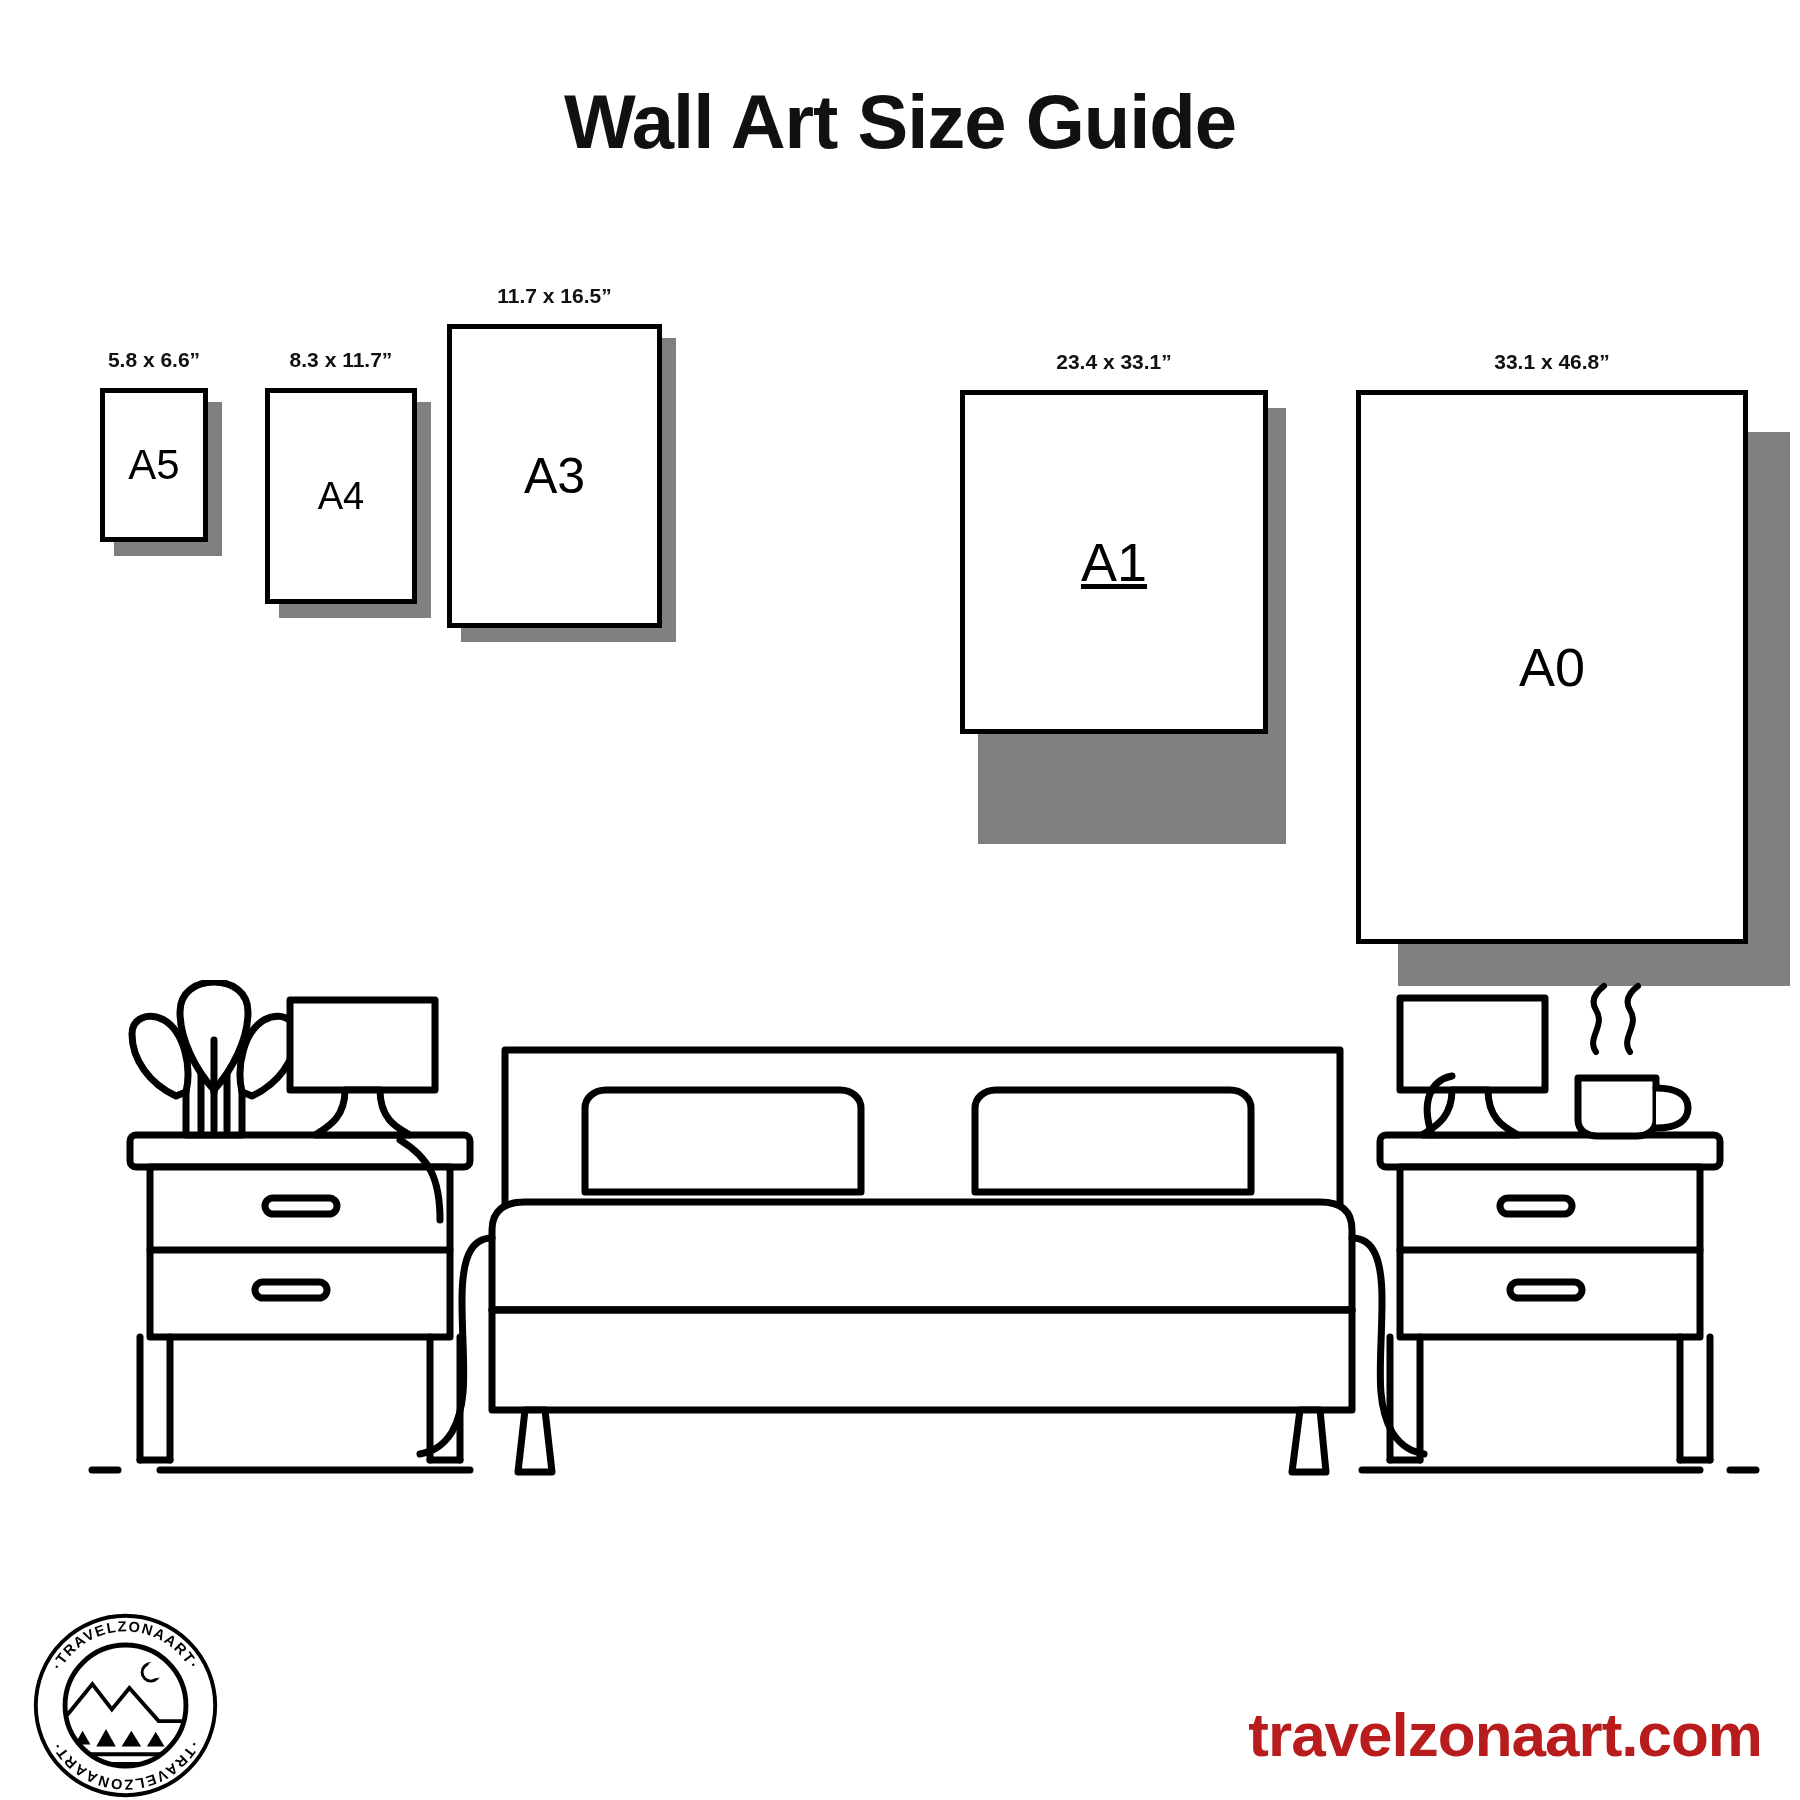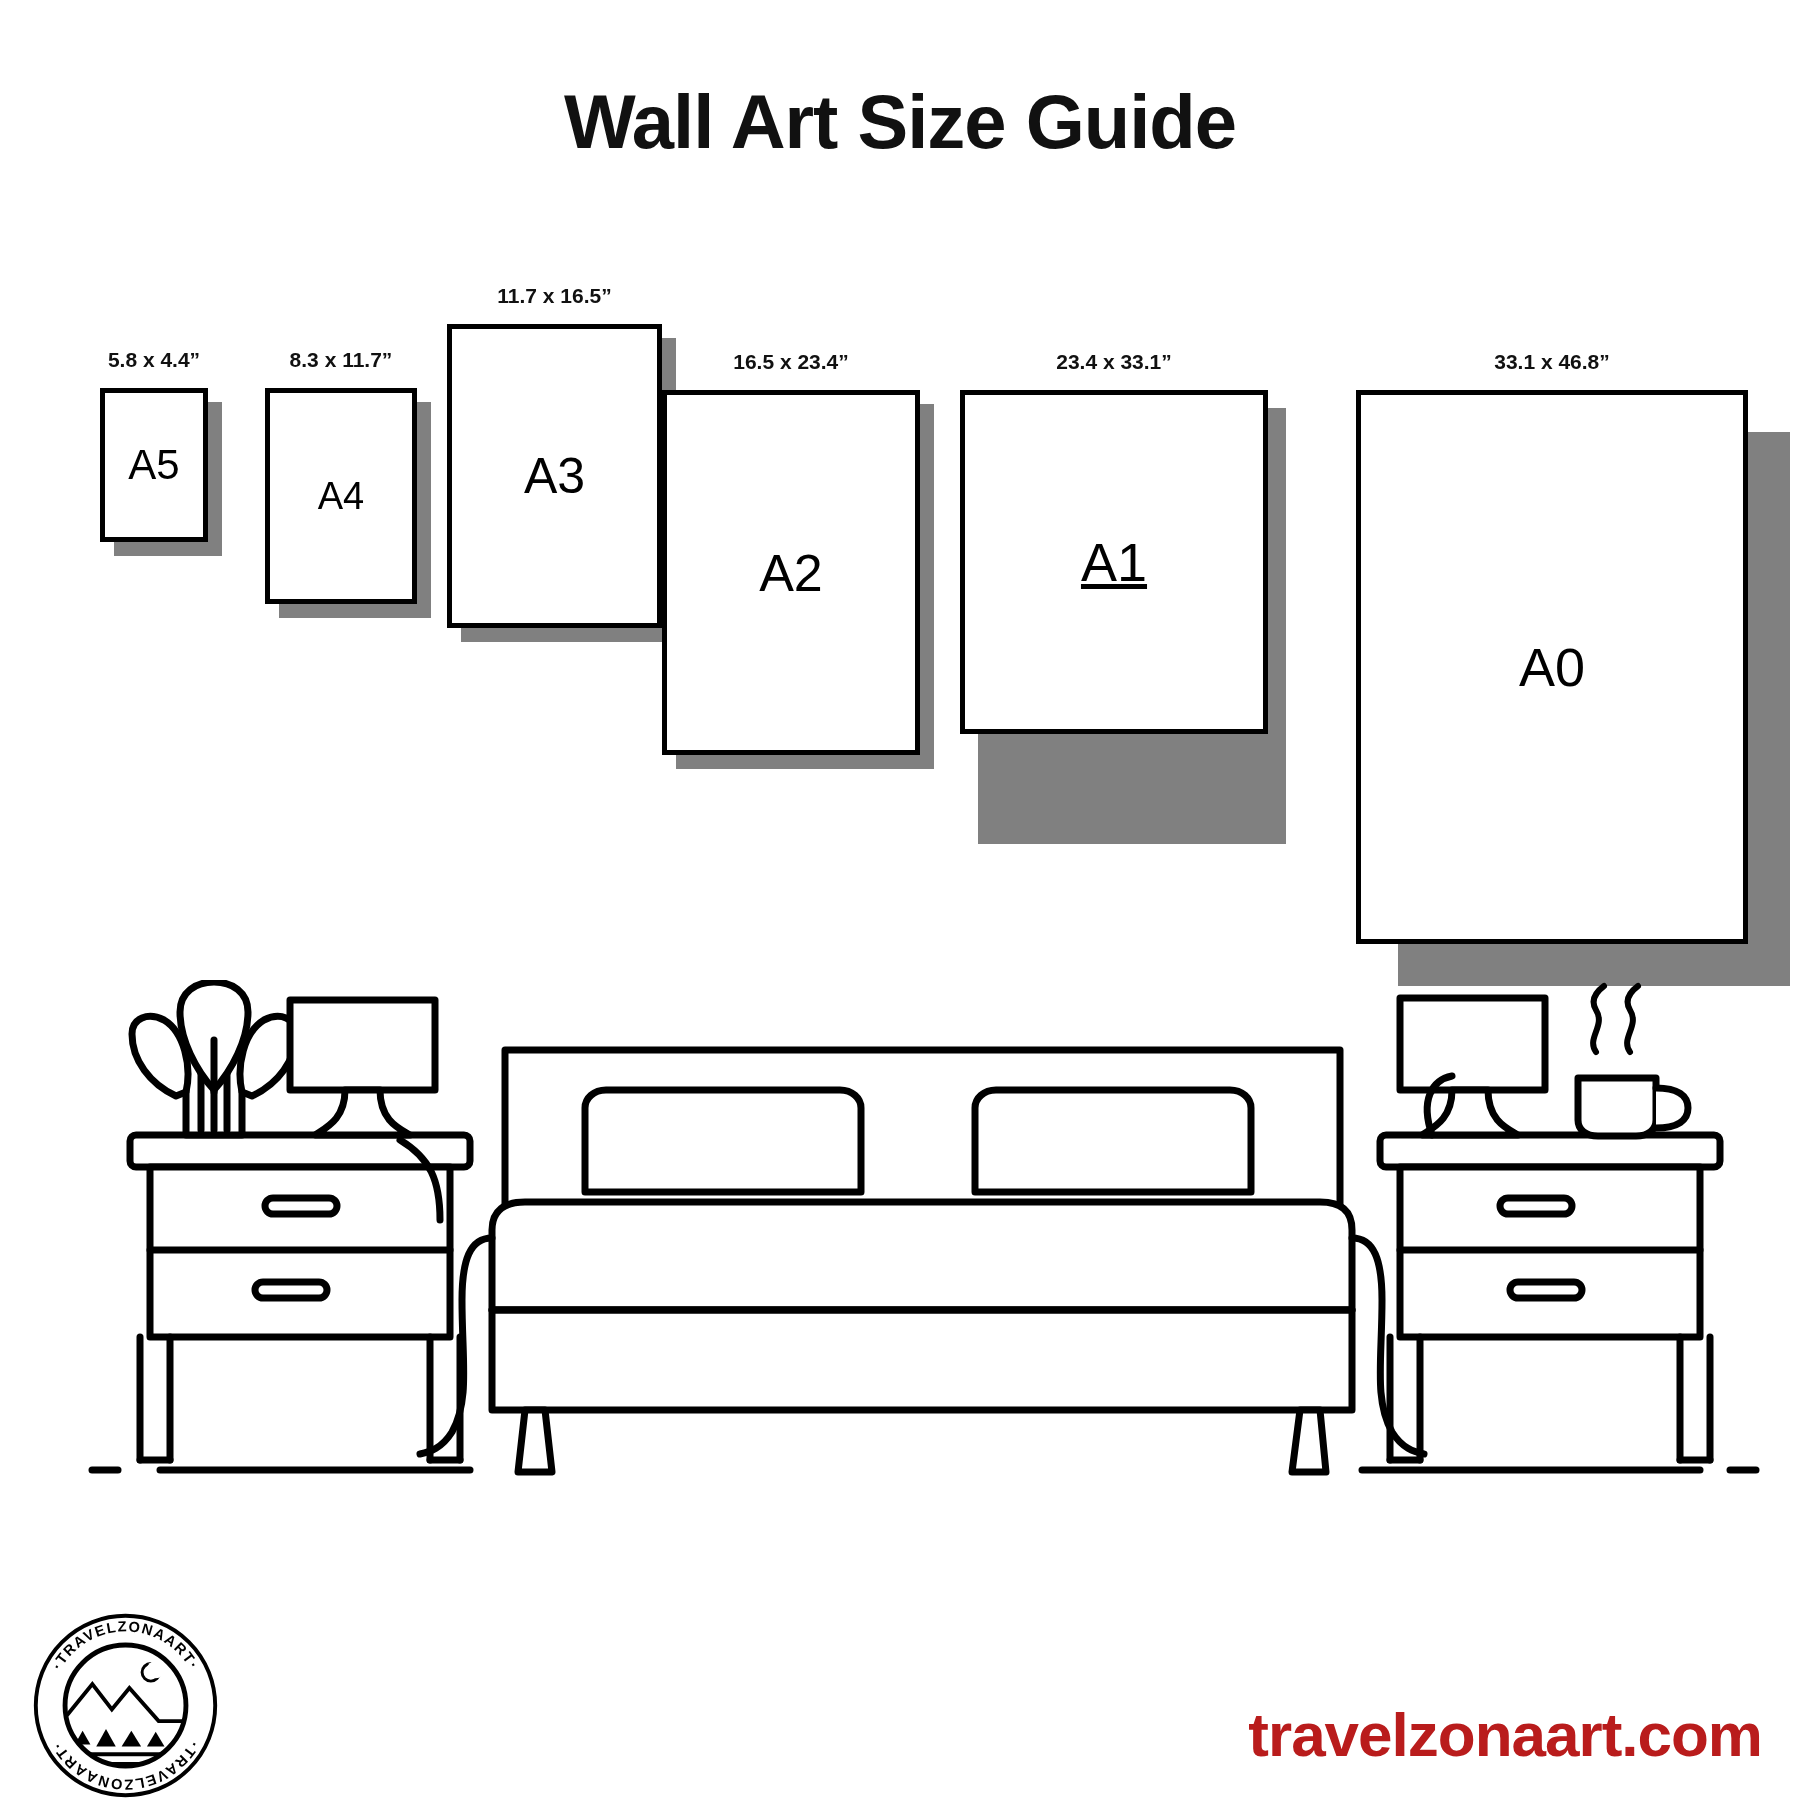--- a/index.html
+++ b/index.html
@@ -97,21 +97,21 @@
   }
 </style>
 </head>
 <body>
 
 <div id="page-title">Wall Art Size Guide</div>
 
 <div id="frames">
 
   <div class="frame-group" style="left:100px; width:108px; height:154px; bottom:458px;">
-    <div class="frame-dim" style="top:-40px;">5.8 x 4.4”</div>
+    <div class="frame-dim" style="top:-40px;">5.8 x 6.6”</div>
     <div class="frame-shadow" style="left:14px; top:14px; width:108px; height:154px;"></div>
     <div class="frame-box" style="left:0; top:0; width:108px; height:154px;">
       <span class="frame-label" style="font-size:42px;">A5</span>
     </div>
   </div>
 
   <div class="frame-group" style="left:265px; width:152px; height:216px; bottom:396px;">
     <div class="frame-dim" style="top:-40px;">8.3 x 11.7”</div>
     <div class="frame-shadow" style="left:14px; top:14px; width:152px; height:216px;"></div>
     <div class="frame-box" style="left:0; top:0; width:152px; height:216px;">
@@ -120,27 +120,20 @@
   </div>
 
   <div class="frame-group" style="left:447px; width:215px; height:368px; bottom:308px;">
     <div class="frame-dim" style="top:-40px;">11.7 x 16.5”</div>
     <div class="frame-shadow" style="left:14px; top:14px; width:215px; height:304px;"></div>
     <div class="frame-box" style="left:0; top:0; width:215px; height:304px;">
       <span class="frame-label" style="font-size:50px;">A3</span>
     </div>
   </div>
 
-  <div class="frame-group" style="left:662px; width:258px; height:365px; bottom:245px;">
-    <div class="frame-dim" style="top:-40px;">16.5 x 23.4”</div>
-    <div class="frame-shadow" style="left:14px; top:14px; width:258px; height:365px;"></div>
-    <div class="frame-box" style="left:0; top:0; width:258px; height:365px;">
-      <span class="frame-label" style="font-size:52px;">A2</span>
-    </div>
-  </div>
 
   <div class="frame-group" style="left:960px; width:308px; height:436px; bottom:174px;">
     <div class="frame-dim" style="top:-40px;">23.4 x 33.1”</div>
     <div class="frame-shadow" style="left:18px; top:18px; width:308px; height:436px;"></div>
     <div class="frame-box" style="left:0; top:0; width:308px; height:344px;text-decoration:underline;">
       <span class="frame-label" style="font-size:54px;">A1</span>
     </div>
   </div>
 
   <div class="frame-group" style="left:1315px; width:392px; height:554px; bottom:56px;margin-left:41px;">

